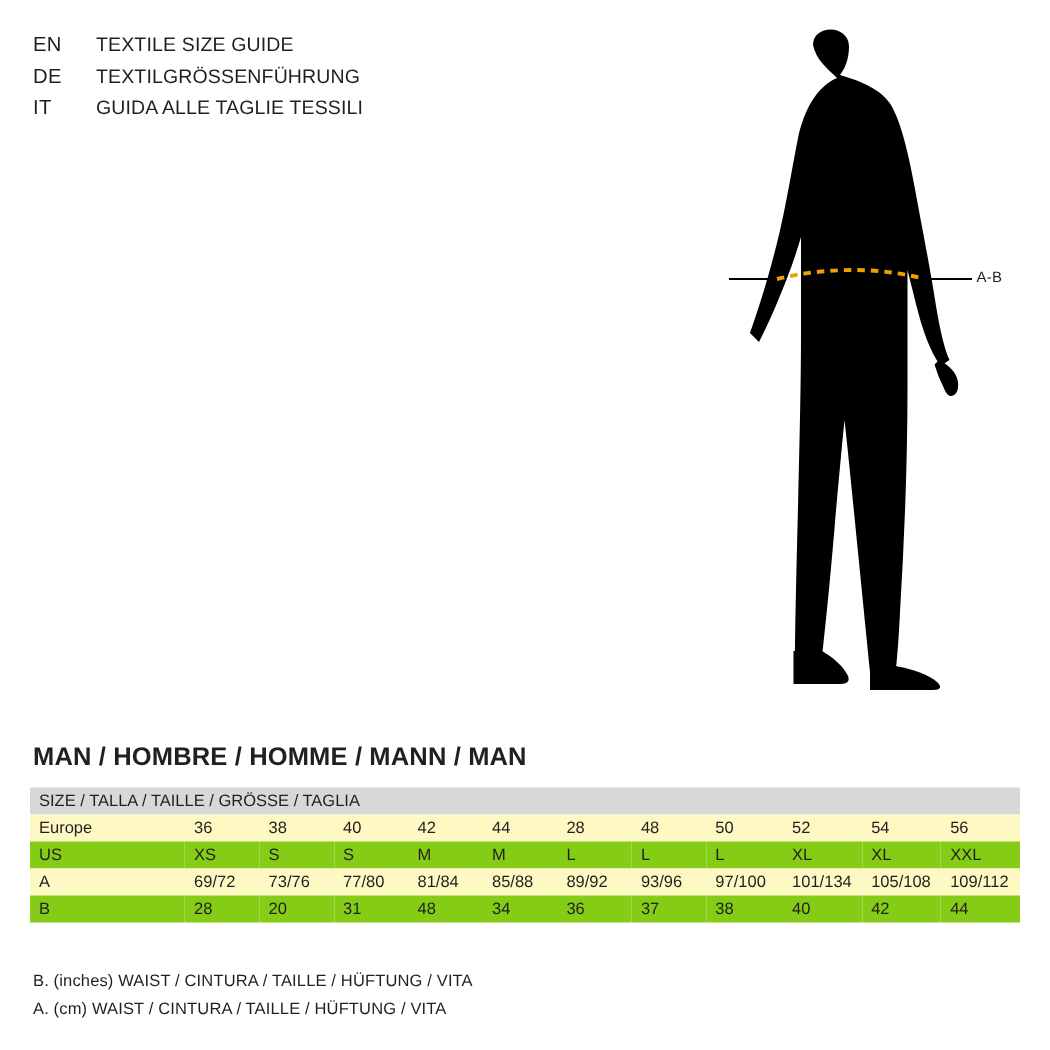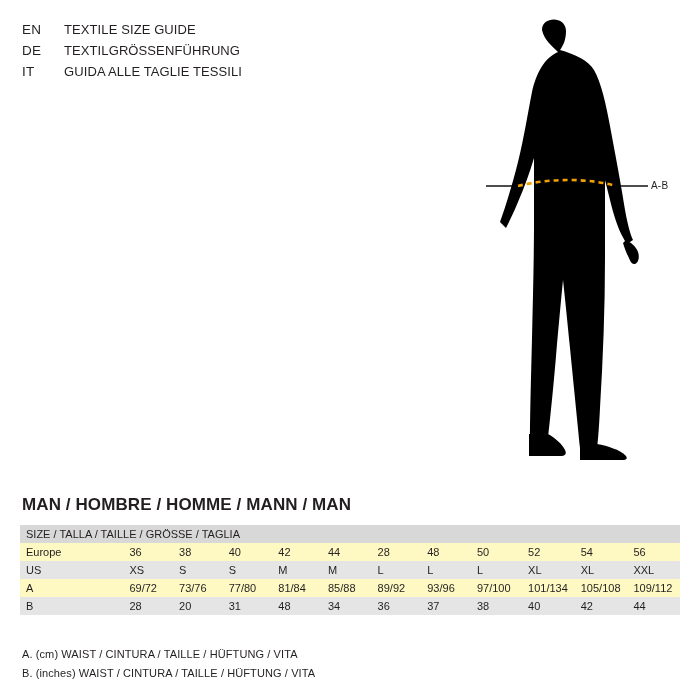--- a/index.html
+++ b/index.html
@@ -98,21 +98,21 @@
     font-weight: normal;
     vertical-align: middle;
     white-space: nowrap;
   }
   .subhead td {
     background: #d8d8d8;
     font-weight: bold;
     font-size: 11px;
   }
   .row-light td { background: #fef9c3; }
-  .row-dark td  { background: #e5e5e5; }
+  .row-dark td  { background: #84cc16; }
   .col-label { width: 118px; }
   .col-val   { width: 49px; }
 
   
   .footnotes {
     position: absolute;
     left: 22px;
     top: 648px;
     font-size: 11px;
     letter-spacing: .1px;
@@ -270,17 +270,17 @@
         <td class="col-val">37</td>
         <td class="col-val">38</td>
         <td class="col-val">40</td>
         <td class="col-val">42</td>
         <td class="col-val">44</td>
       </tr>
     </tbody>
   </table>
 
   <div class="footnotes">
+    <div>B. (inches) WAIST / CINTURA / TAILLE / HÜFTUNG / VITA</div>
     <div>A. (cm) WAIST / CINTURA / TAILLE / HÜFTUNG / VITA</div>
-    <div>B. (inches) WAIST / CINTURA / TAILLE / HÜFTUNG / VITA</div>
   </div>
 
 </div>
 
 </body></html>

